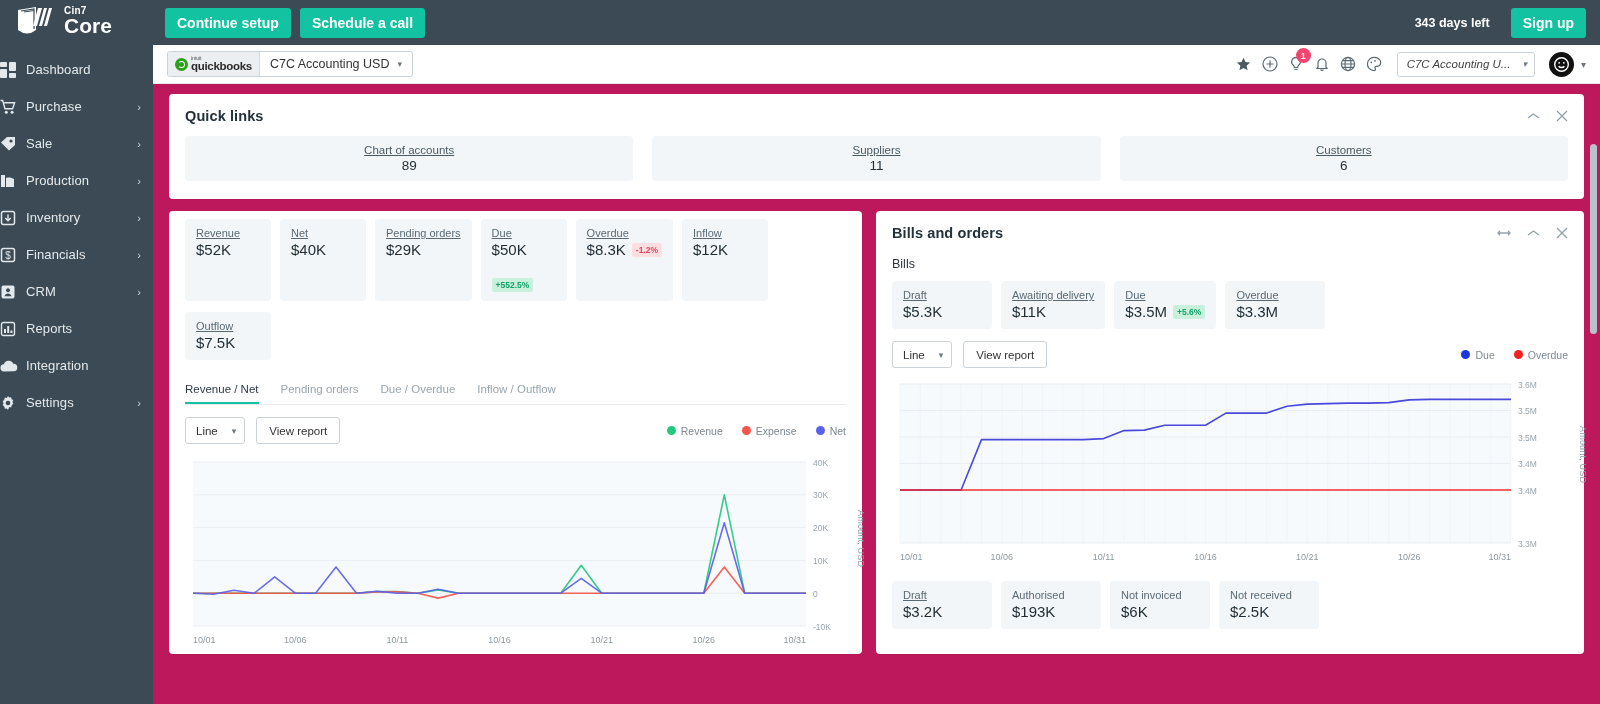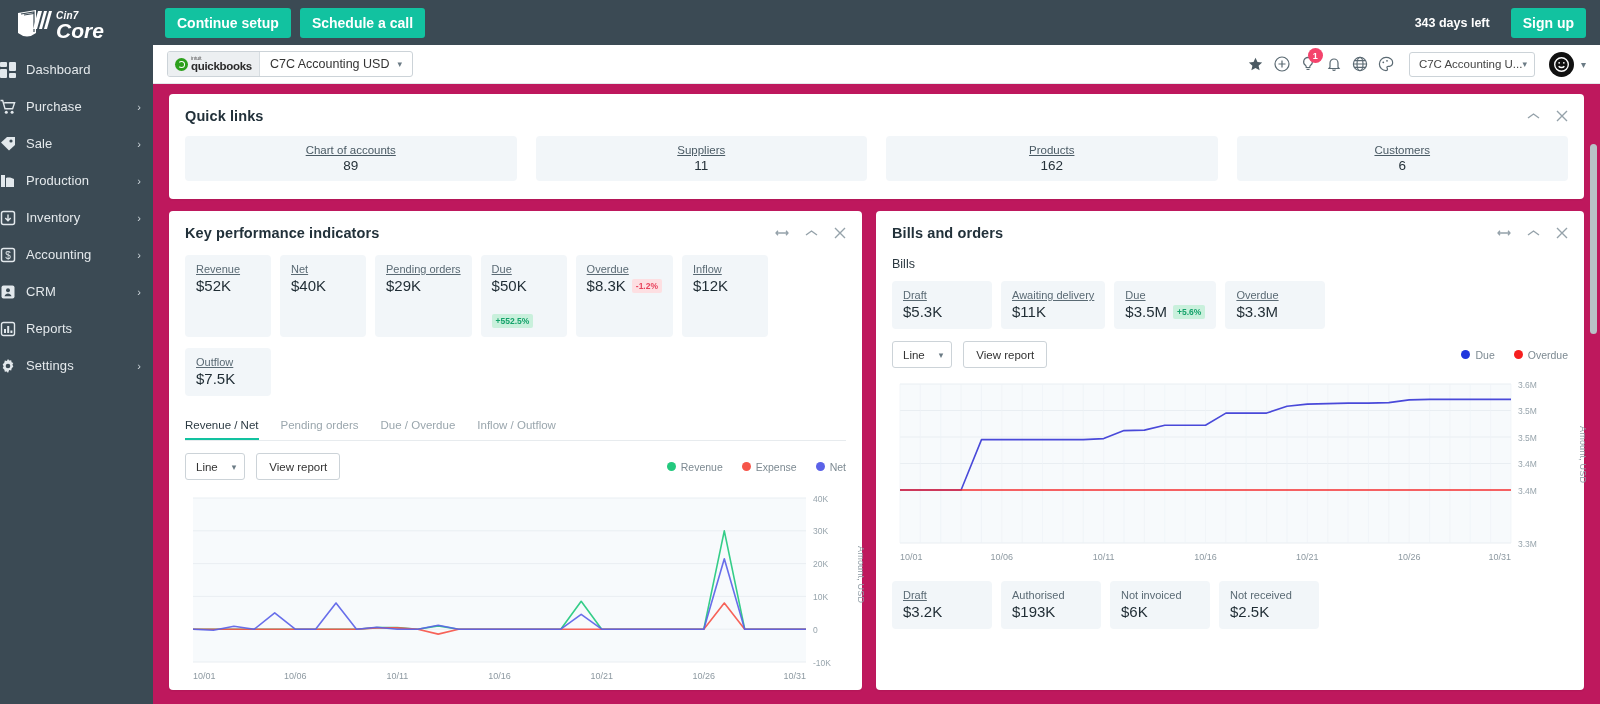--- a/index.html
+++ b/index.html
@@ -8,21 +8,21 @@
     font-family: "Liberation Sans", sans-serif;
     background: #eef0f2; overflow: hidden;
   }
   .app { display: flex; width: 1600px; height: 704px; }
 
   
   .sidebar {
     width: 153px; background: #3b4a54; flex: 0 0 153px;
     display: flex; flex-direction: column; color: #dfe5e9;
   }
-  .logo { height: 45px; display: flex; align-items: center; padding: 6px 0 0 16px; gap: 0; font-style: italic; }
+  .logo { height: 45px; display: flex; align-items: flex-start; padding: 6px 0 0 16px; gap: 8px; }
   .logo-mark { width: 40px; height: 34px; position: relative; }
   .logo-text { line-height: 1; }
   .logo-text .t1 { font-size: 10px; font-weight: bold; color: #fff; display: block; letter-spacing: .2px; }
   .logo-text .t2 { font-size: 21px; font-weight: bold; color: #fff; display: block; margin-top: -1px; }
   .nav { margin-top: 6px; }
   .nav-item {
     height: 37px; display: flex; align-items: center; padding: 0 12px 0 0;
     font-size: 13px; color: #e4e9ec; cursor: pointer; position: relative;
   }
   .nav-ico { width: 26px; flex: 0 0 26px; display: flex; align-items: center; }
@@ -62,22 +62,22 @@
   .qb-caret { font-size: 9px; color: #6b7b85; margin-left: -26px; padding-right: 10px; }
   .subbar-spacer { flex: 1; }
   .icon-btn { width: 26px; height: 26px; display: flex; align-items: center; justify-content: center; cursor: pointer; position: relative; color: #5b6a73; }
   .badge-count {
     position: absolute; top: -3px; right: -2px; background: #f4436c; color: #fff;
     font-size: 9px; font-weight: bold; border-radius: 50%;
     width: 15px; height: 15px; display: flex; align-items: center; justify-content: center;
   }
   .org-select {
     border: 1px solid #ccd3d8; border-radius: 3px; height: 25px;
-    display: flex; align-items: center; padding: 0 7px 0 9px; 
-    font-size: 11.5px; color: #444; margin-left: 10px; cursor: pointer; background:#fff;
+    display: flex; align-items: center; padding: 0 7px 0 9px; gap: 12px;
+    font-size: 11.5px; color: #444; margin-left: 10px; cursor: pointer; background:#fff;font-style:italic;
   }
   .avatar {
     width: 25px; height: 25px; border-radius: 50%; background: #111;
     color: #fff; display: flex; align-items: center; justify-content: center;
     font-size: 15px; margin-left: 14px; cursor: pointer;
   }
   .avatar-caret { font-size: 10px; color: #6b7b85; margin-left: 7px; cursor: pointer; }
 
   
   .content {
@@ -235,21 +235,21 @@
         <span class="nav-chev">›</span>
       </div>
 
       <div class="nav-item">
         <span class="nav-ico">
           <svg width="16" height="16" viewBox="0 0 16 16">
             <rect x="1.5" y="1.5" width="13" height="13" rx="2" fill="none" stroke="#e2e8ec" stroke-width="1.5"></rect>
             <text x="8" y="12" font-size="10" fill="#e2e8ec" text-anchor="middle" font-family="Liberation Sans">$</text>
           </svg>
         </span>
-        <span class="nav-label">Accounting</span>
+        <span class="nav-label">Financials</span>
         <span class="nav-chev">›</span>
       </div>
 
       <div class="nav-item">
         <span class="nav-ico">
           <svg width="16" height="16" viewBox="0 0 16 16" fill="#e2e8ec">
             <rect x="1.5" y="1.5" width="13" height="13" rx="2"></rect>
             <circle cx="8" cy="6.3" r="2" fill="#3b4a54"></circle>
             <path d="M4.5 12.3c.6-2 2-2.8 3.5-2.8s2.9.8 3.5 2.8z" fill="#3b4a54"></path>
           </svg>
@@ -264,20 +264,29 @@
             <rect x="1.5" y="1.5" width="13" height="13" rx="2" fill="none" stroke="#e2e8ec" stroke-width="1.4"></rect>
             <rect x="4" y="8" width="2" height="4" fill="#e2e8ec"></rect>
               <rect x="7.2" y="5" width="2" height="7" fill="#e2e8ec"></rect>
             <rect x="10.4" y="9.5" width="2" height="2.5" fill="#e2e8ec"></rect>
           </svg>
         </span>
         <span class="nav-label">Reports</span>
         <span class="nav-chev"></span>
       </div>
 
+      <div class="nav-item">
+        <span class="nav-ico">
+          <svg width="18" height="14" viewBox="0 0 18 14" fill="#e2e8ec">
+            <path d="M4.2 12.5a3.6 3.6 0 0 1-.3-7.2 5 5 0 0 1 9.4-.6 3.8 3.8 0 0 1 .4 7.6z"></path>
+          </svg>
+        </span>
+        <span class="nav-label">Integration</span>
+        <span class="nav-chev"></span>
+      </div>
 
       <div class="nav-item">
         <span class="nav-ico">
           <svg width="16" height="16" viewBox="0 0 16 16" fill="#e2e8ec">
             <path d="M8 1l1.2 1.6 2-.4.4 2L13.3 5l-.9 1.8.9 1.8-1.7 1.8-.4 2-2-.4L8 15l-1.2-1.6-2 .4-.4-2L2.7 10l.9-1.8-.9-1.8 1.7-1.8.4-2 2 .4z"></path>
             <circle cx="8" cy="8" r="2.3" fill="#3b4a54"></circle>
           </svg>
         </span>
         <span class="nav-label">Settings</span>
         <span class="nav-chev">›</span>
@@ -385,53 +394,29 @@
         <div class="ql-row">
           <div class="ql-item">
             <span class="ql-label">Chart of accounts</span>
             <span class="ql-value">89</span>
           </div>
           <div class="ql-item">
             <span class="ql-label">Suppliers</span>
             <span class="ql-value">11</span>
           </div>
           <div class="ql-item">
-            <span class="ql-label">Products</span>
-            <span class="ql-value">162</span>
-          </div>
-          <div class="ql-item">
             <span class="ql-label">Customers</span>
             <span class="ql-value">6</span>
           </div>
         </div>
       </div>
 
       <div class="panels">
 
         <div class="card panel-left">
-          <div class="card-head">
-            <span class="card-title">Key performance indicators</span>
-            <span class="card-tools">
-              <span class="tool">
-                <svg width="14" height="8" viewBox="0 0 14 8" fill="none" stroke="#95a2aa" stroke-width="1.3">
-                    <path d="M1 4h12M3 1.8 1 4l2 2.2M11 1.8 13 4l-2 2.2"></path>
-                  </svg>
-              </span>
-              <span class="tool">
-                <svg width="13" height="8" viewBox="0 0 13 8" fill="none" stroke="#95a2aa" stroke-width="1.4">
-                    <path d="M1 6l5.5-4L12 6"></path>
-                  </svg>
-              </span>
-              <span class="tool">
-                <svg width="12" height="12" viewBox="0 0 12 12" fill="none" stroke="#95a2aa" stroke-width="1.4">
-                    <path d="M1 1l10 10M11 1L1 11"></path>
-                  </svg>
-              </span>
-            </span>
-          </div>
 
           <div class="kpi-row">
             <div class="kpi">
               <div class="kpi-label">Revenue</div>
               <div class="kpi-valrow">
                   <span class="kpi-value">$52K</span>
                 </div>
             </div>
             <div class="kpi">
               <div class="kpi-label">Net</div>

